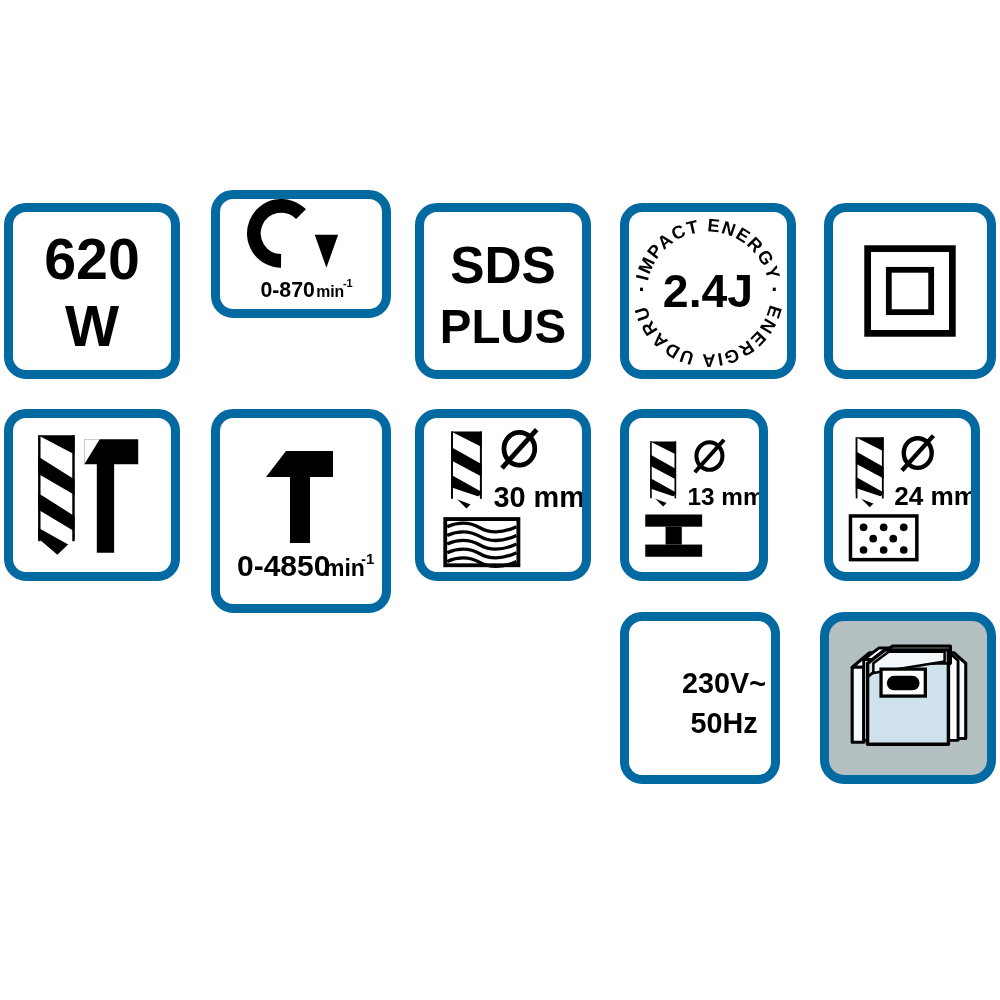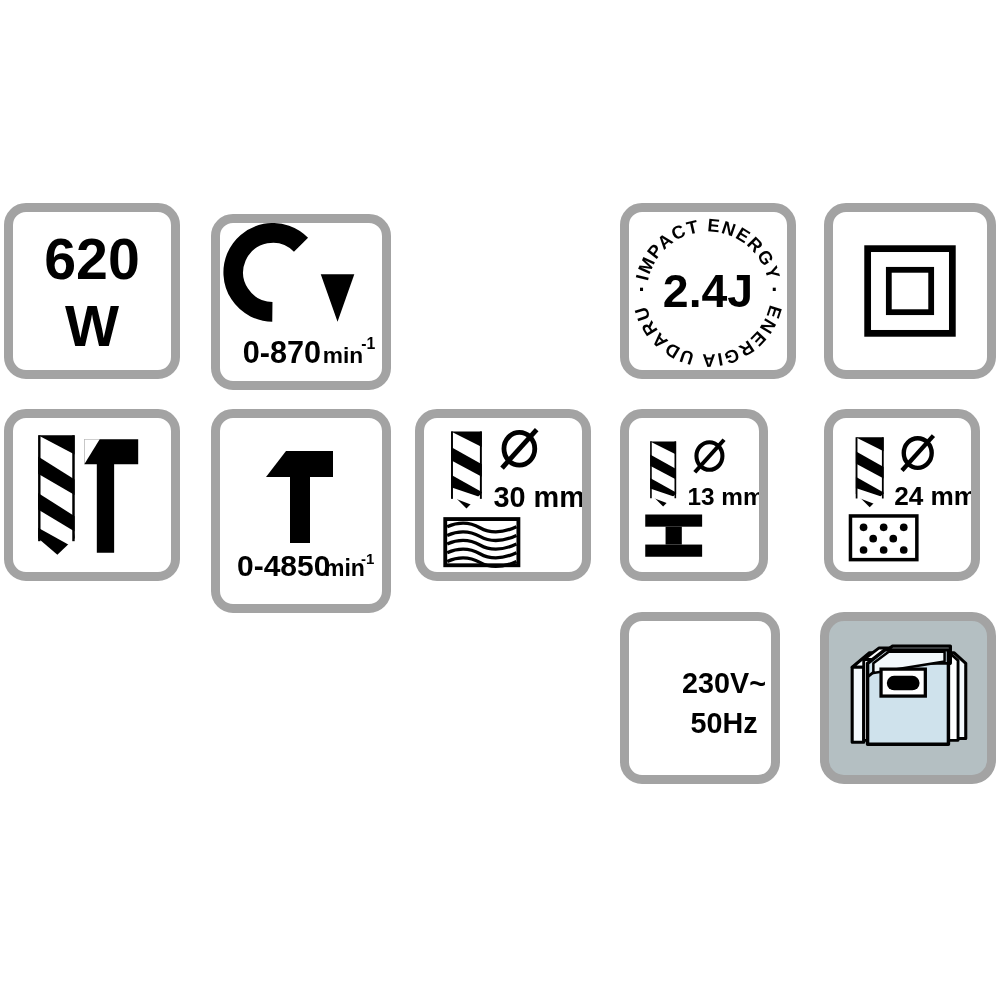--- a/index.html
+++ b/index.html
@@ -18,21 +18,21 @@
   #board {
     position: relative;
     width: 1000px;
     height: 1000px;
     background: #ffffff;
   }
   .tile {
     position: absolute;
     box-sizing: border-box;
     background: #ffffff;
-    border: 9px solid #a3a3a3;
+    border: 9px solid #0369a1;
     border-radius: 22px;
   }
   .tile.case-tile {
     background: #b4bfc2;
     border-radius: 24px;
   }
   .tile svg {
     display: block;
     width: 100%;
     height: 100%;
@@ -43,33 +43,39 @@
 
 <div id="board" style="background: rgb(255, 255, 255);">
 
   <div class="tile" id="tile-power" style="left: 4px; top: 203px; width: 176px; height: 176px;">
     <svg viewBox="0 0 160 160" aria-hidden="true">
       <text class="t-l1" x="80" y="68" text-anchor="middle" font-family="Liberation Sans, sans-serif" font-size="58" font-weight="bold" fill="#000">620</text>
       <text class="t-l2" x="80" y="136" text-anchor="middle" font-family="Liberation Sans, sans-serif" font-size="58" font-weight="bold" fill="#000">W</text>
     </svg>
   </div>
 
-  <div class="tile" id="tile-rotation" style="left: 211px; top: 214px; width: 180px; height: 176px;">
+  <div class="tile" id="tile-rotation" style="left: 211px; top: 190px; width: 180px; height: 128px;">
     <svg viewBox="0 0 162 160" aria-hidden="true">
       <g>
         <path d="M81 22
                  A 40 40 0 1 0 52 90" fill="none" stroke="#000" stroke-width="20" stroke-linecap="butt"></path>
         <polygon points="101,52 135,52 118,100" fill="#000"></polygon>
       </g>
       <text x="22" y="142" font-family="Liberation Sans, sans-serif" font-size="31" font-weight="bold" fill="#000">0-870</text>
       <text x="103" y="142" font-family="Liberation Sans, sans-serif" font-size="23" font-weight="bold" fill="#000">min</text>
       <text x="142" y="128" font-family="Liberation Sans, sans-serif" font-size="16" font-weight="bold" fill="#000">-1</text>
     </svg>
   </div>
 
+  <div class="tile" id="tile-sds" style="left: 415px; top: 203px; width: 176px; height: 176px;">
+    <svg viewBox="0 0 160 160" aria-hidden="true">
+      <text x="80" y="72" text-anchor="middle" font-family="Liberation Sans, sans-serif" font-size="52" font-weight="bold" fill="#000">SDS</text>
+      <text x="80" y="133" text-anchor="middle" font-family="Liberation Sans, sans-serif" font-size="48" font-weight="bold" fill="#000">PLUS</text>
+    </svg>
+  </div>
 
   <div class="tile" id="tile-impact" style="left: 620px; top: 203px; width: 176px; height: 176px;">
     <svg viewBox="0 0 160 160" aria-hidden="true">
       <defs>
         <path id="arcTop" d="M 18 82 A 62 62 0 0 1 142 82" fill="none"></path>
         <path id="arcBot" d="M 144 80 A 64 64 0 0 1 16 80" fill="none"></path>
       </defs>
       <text font-family="Liberation Sans, sans-serif" font-size="18.5" font-weight="bold" letter-spacing="1.4" fill="#000">
         <textPath href="#arcTop" startOffset="50%" text-anchor="middle">IMPACT ENERGY</textPath>
       </text>

